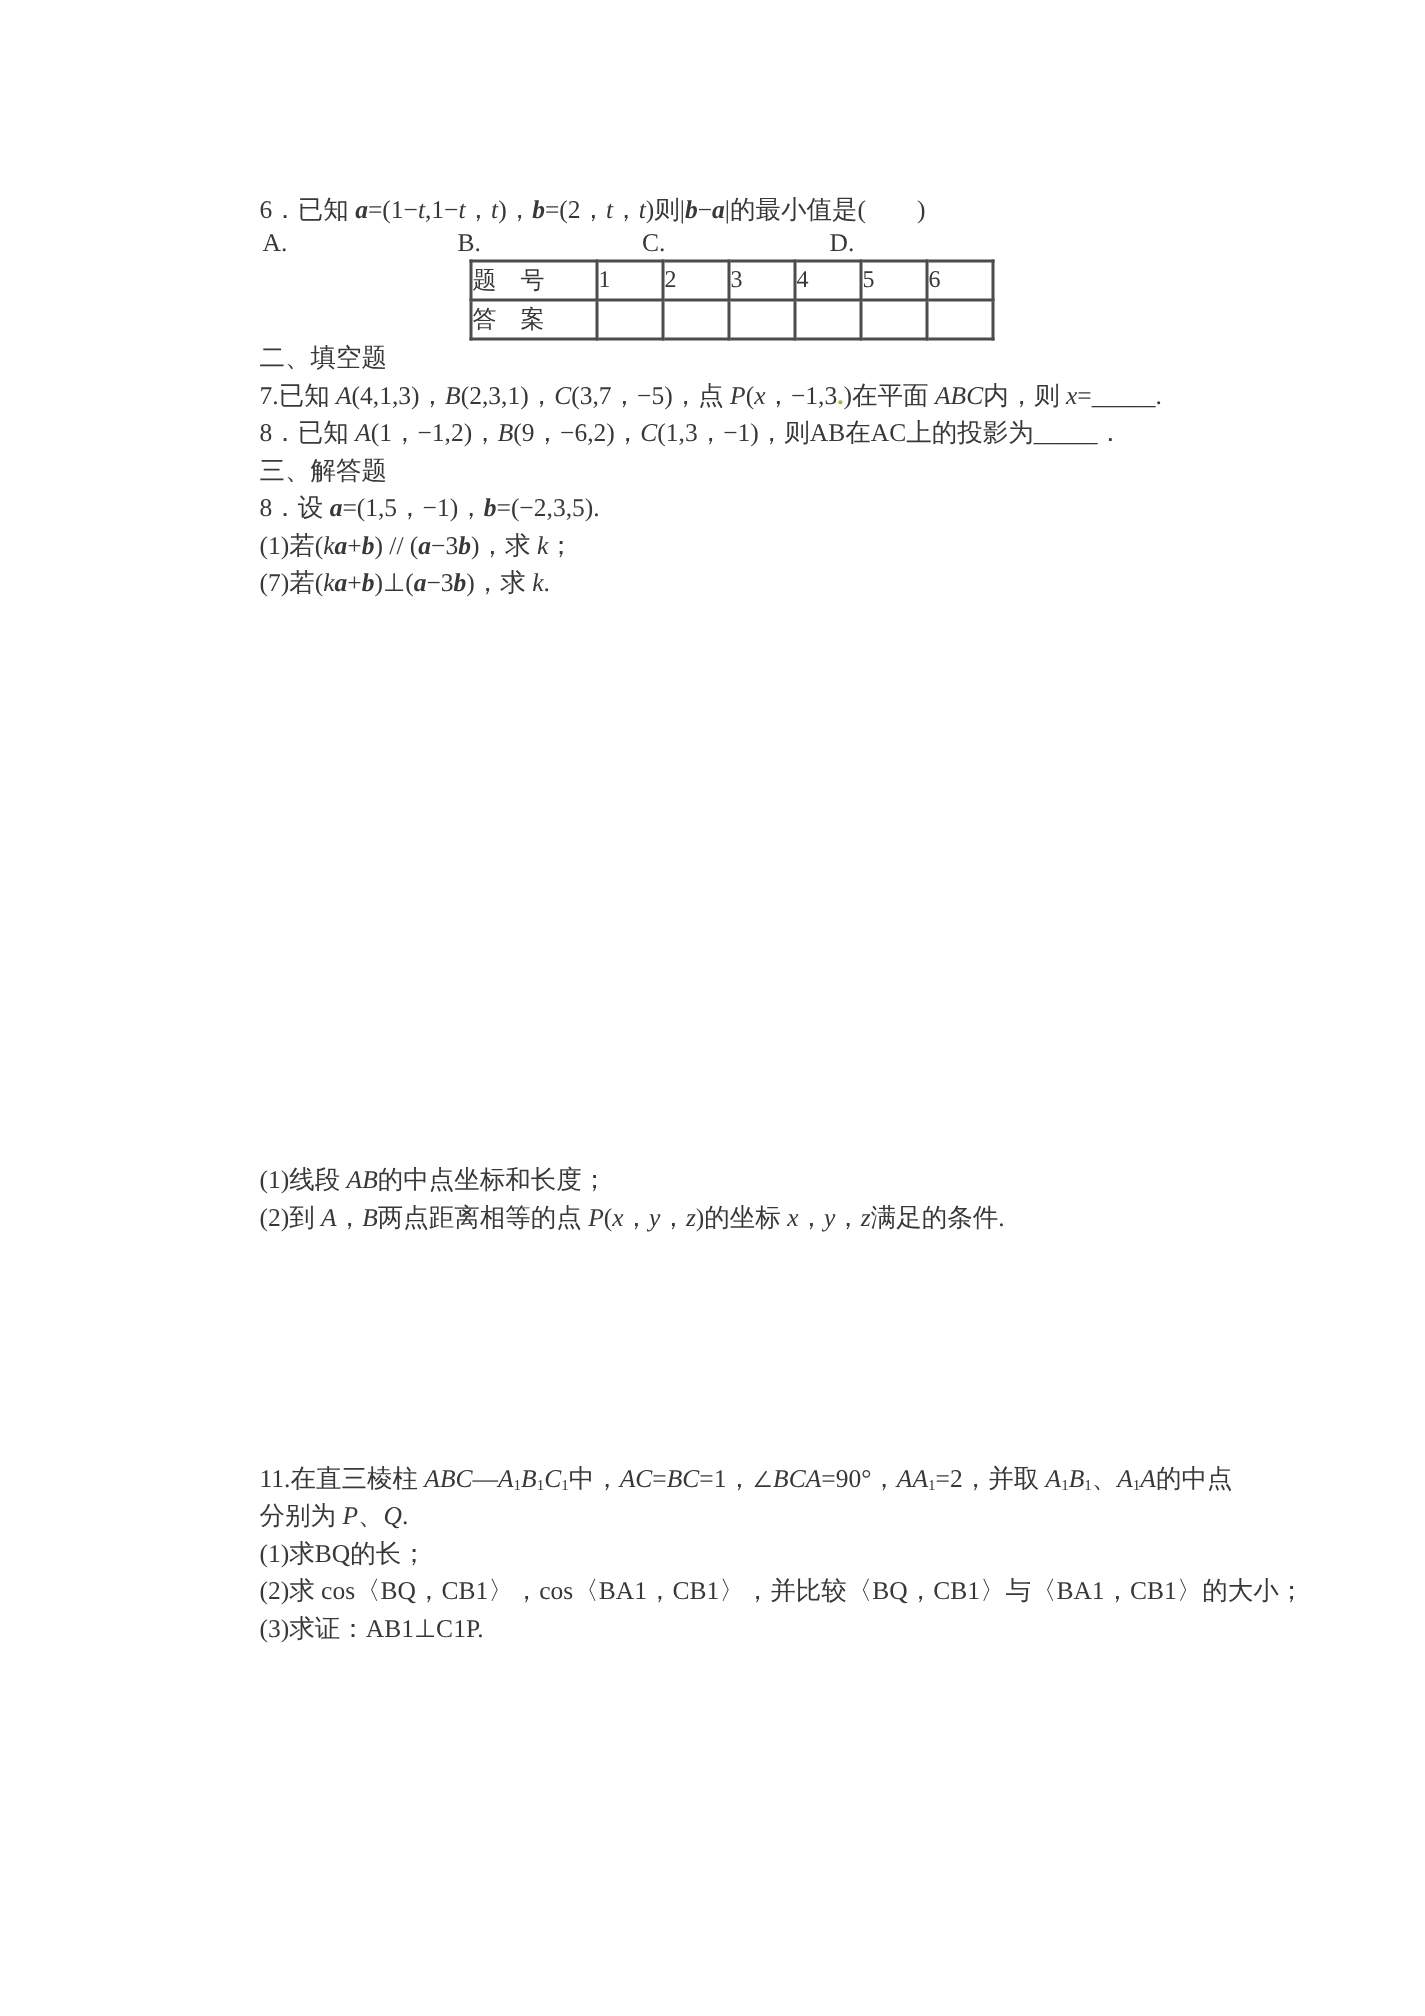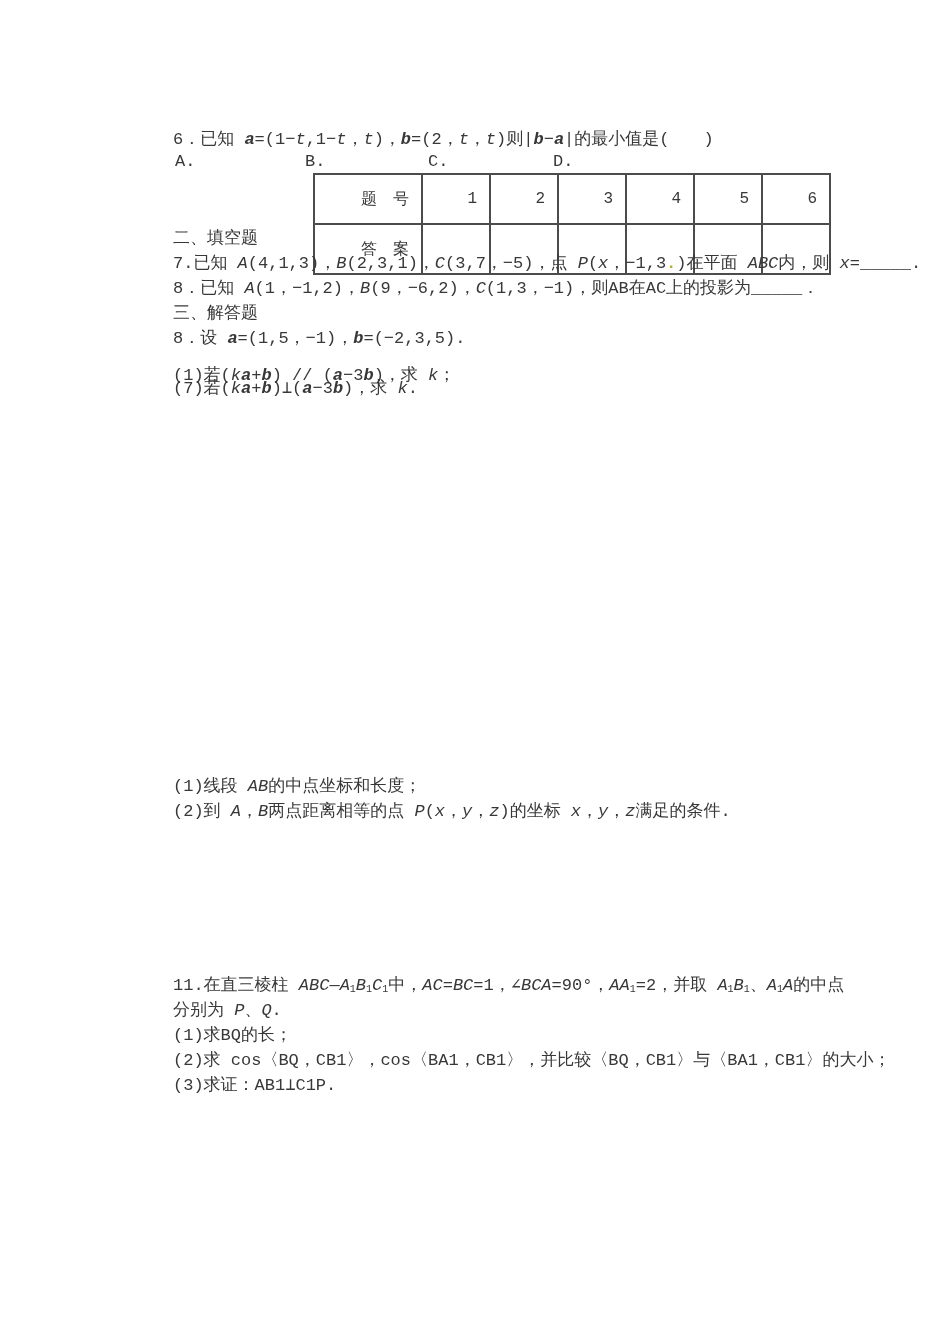--- a/index.html
+++ b/index.html
@@ -1,21 +1,21 @@
 <!DOCTYPE html>
 <html><head>
 <meta charset="utf-8">
 <style>
   html,body{margin:0;padding:0;background:#ffffff;}
   .page{
     position:relative;
     width:950px;
     height:1344px;
     background:#ffffff;
-    font-family:Liberation Mono, monospace;
+    font-family:Liberation Serif, serif;
     color:#383838;
     overflow:hidden;
   }
   .line{
     position:absolute;
     left:173px;
     height:25px;
     line-height:25px;
     font-size:17px;
     white-space:nowrap;
@@ -35,24 +35,24 @@
   table.answer-table{
     position:absolute;
     left:313px;
     top:173px;
     border-collapse:collapse;
     table-layout:fixed;
   }
   table.answer-table td{
     border:2px solid #4c4c4c;
     height:24px;
-    text-align:right;
+    text-align:left;
     vertical-align:middle;
     font-size:16px;
-    padding:12px;
+    padding:0;
     color:#383838;
   }
   td.c-label{width:82px;}
   td.c-num{width:42px;}
 </style>
 </head>
 <body>
 
 <div class="page">
 
@@ -88,21 +88,21 @@
 
   <div class="line" style="top:226px">二、填空题</div>
 
   <div class="line" style="top:251px"><span class="seg">7.已知 </span><span class="seg-i">A</span><span class="seg">(4,1,3)，</span><span class="seg-i">B</span><span class="seg">(2,3,1)，</span><span class="seg-i">C</span><span class="seg">(3,7，−5)，点 </span><span class="seg-i">P</span><span class="seg">(</span><span class="seg-i">x</span><span class="seg">，−1,3</span><span class="seg-mark">.</span><span class="seg">)在平面 </span><span class="seg-i">ABC</span><span class="seg">内，则 </span><span class="seg-i">x</span><span class="seg">=_____.</span></div>
 
   <div class="line" style="top:276px"><span class="seg">8．已知 </span><span class="seg-i">A</span><span class="seg">(1，−1,2)，</span><span class="seg-i">B</span><span class="seg">(9，−6,2)，</span><span class="seg-i">C</span><span class="seg">(1,3，−1)，则AB在AC上的投影为_____．</span></div>
 
   <div class="line" style="top:301px">三、解答题</div>
 
   <div class="line" style="top:326px"><span class="seg">8．设 </span><span class="seg-bi">a</span><span class="seg">=(1,5，−1)，</span><span class="seg-bi">b</span><span class="seg">=(−2,3,5).</span></div>
-  <div class="line" style="top:363px"><span class="seg">(1)若(</span><span class="seg-i">k</span><span class="seg-bi">a</span><span class="seg">+</span><span class="seg-bi">b</span><span class="seg">) // (</span><span class="seg-bi">a</span><span class="seg">−3</span><span class="seg-bi">b</span><span class="seg">)，求 </span><span class="seg-i">k</span><span class="seg">；</span></div>
+  <div class="line" style="top:351px"><span class="seg">(1)若(</span><span class="seg-i">k</span><span class="seg-bi">a</span><span class="seg">+</span><span class="seg-bi">b</span><span class="seg">) // (</span><span class="seg-bi">a</span><span class="seg">−3</span><span class="seg-bi">b</span><span class="seg">)，求 </span><span class="seg-i">k</span><span class="seg">；</span></div>
   <div class="line" style="top:376px"><span class="seg">(7)若(</span><span class="seg-i">k</span><span class="seg-bi">a</span><span class="seg">+</span><span class="seg-bi">b</span><span class="seg">)⊥(</span><span class="seg-bi">a</span><span class="seg">−3</span><span class="seg-bi">b</span><span class="seg">)，求 </span><span class="seg-i">k</span><span class="seg">.</span></div>
 
   <div class="line" style="top:774px"><span class="seg">(1)线段 </span><span class="seg-i">AB</span><span class="seg">的中点坐标和长度；</span></div>
   <div class="line" style="top:799px"><span class="seg">(2)到 </span><span class="seg-i">A</span><span class="seg">，</span><span class="seg-i">B</span><span class="seg">两点距离相等的点 </span><span class="seg-i">P</span><span class="seg">(</span><span class="seg-i">x</span><span class="seg">，</span><span class="seg-i">y</span><span class="seg">，</span><span class="seg-i">z</span><span class="seg">)的坐标 </span><span class="seg-i">x</span><span class="seg">，</span><span class="seg-i">y</span><span class="seg">，</span><span class="seg-i">z</span><span class="seg">满足的条件.</span></div>
 
   <div class="line" style="top:973px"><span class="seg">11.在直三棱柱 </span><span class="seg-i">ABC</span><span class="seg">—</span><span class="seg-i">A</span><span class="seg-sub">1</span><span class="seg-i">B</span><span class="seg-sub">1</span><span class="seg-i">C</span><span class="seg-sub">1</span><span class="seg">中，</span><span class="seg-i">AC</span><span class="seg">=</span><span class="seg-i">BC</span><span class="seg">=1，∠</span><span class="seg-i">BCA</span><span class="seg">=90°，</span><span class="seg-i">AA</span><span class="seg-sub">1</span><span class="seg">=2，并取 </span><span class="seg-i">A</span><span class="seg-sub">1</span><span class="seg-i">B</span><span class="seg-sub">1</span><span class="seg">、</span><span class="seg-i">A</span><span class="seg-sub">1</span><span class="seg-i">A</span><span class="seg">的中点</span></div>
   <div class="line" style="top:998px"><span class="seg">分别为 </span><span class="seg-i">P</span><span class="seg">、</span><span class="seg-i">Q</span><span class="seg">.</span></div>
   <div class="line" style="top:1023px"><span class="seg">(1)求BQ的长；</span></div>
   <div class="line" style="top:1048px"><span class="seg">(2)求 cos〈BQ，CB1〉，cos〈BA1，CB1〉，并比较〈BQ，CB1〉与〈BA1，CB1〉的大小；</span></div>
   <div class="line" style="top:1073px"><span class="seg">(3)求证：AB1⊥C1P.</span></div>

